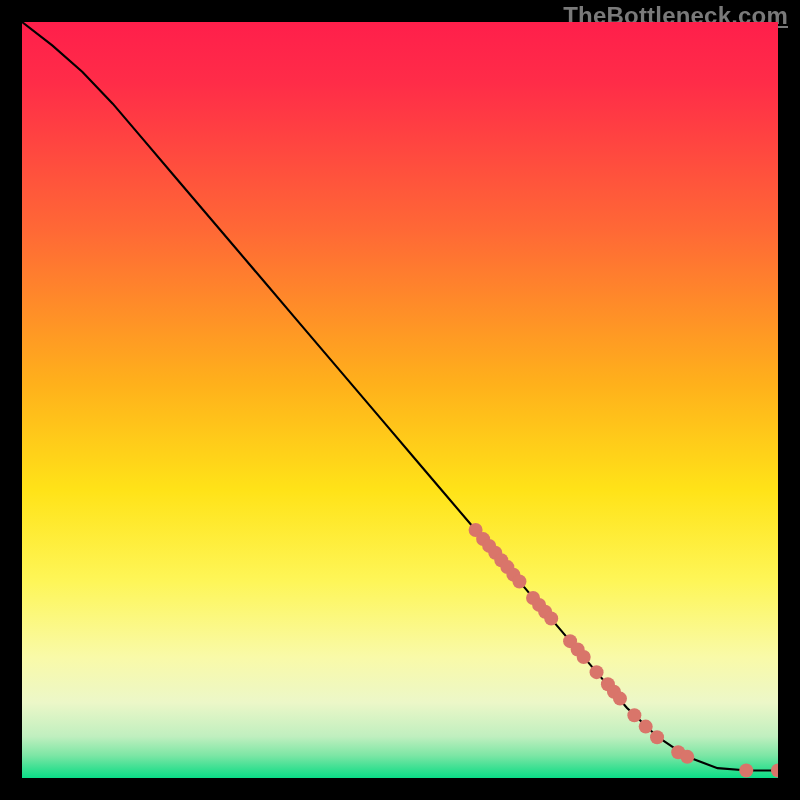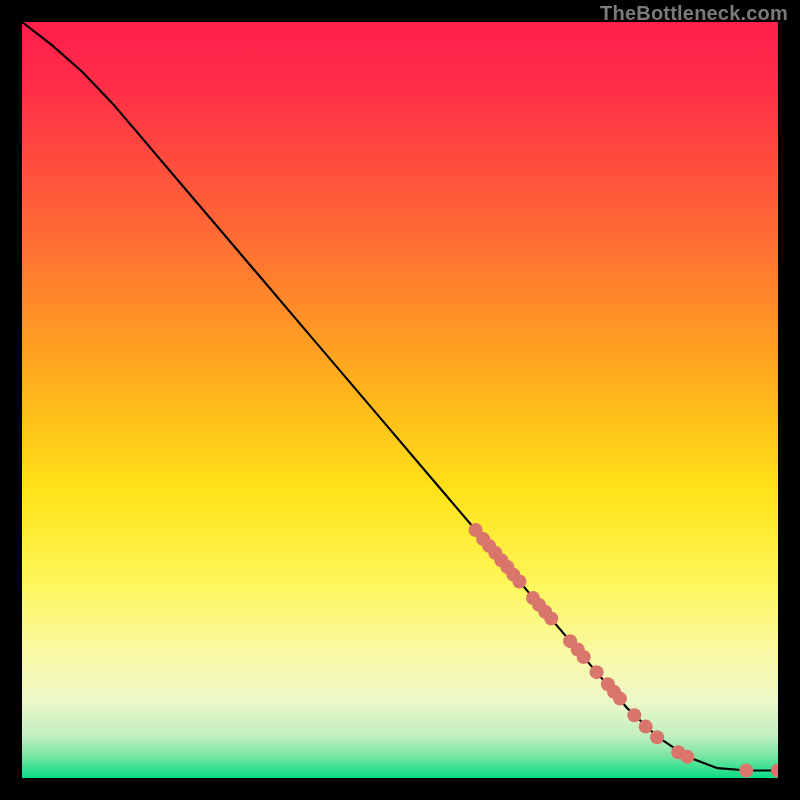--- a/index.html
+++ b/index.html
@@ -8,24 +8,25 @@
     position: relative;
     width: 800px;
     height: 800px;
     background: #000;
   }
   .attribution {
     position: absolute;
     top: 2px;
     right: 12px;
     font-family: Arial, Helvetica, sans-serif;
-    font-size: 20px;
+    font-size: 24px;
     font-weight: bold;
     color: #7a7a7a;
     letter-spacing: 0.2px;
+    text-decoration: underline;
   }
   .plot {
     position: absolute;
     
     left: 22px;
     top: 22px;
     width: 756px;   
     height: 756px;
   }
   .gradient-bg {

